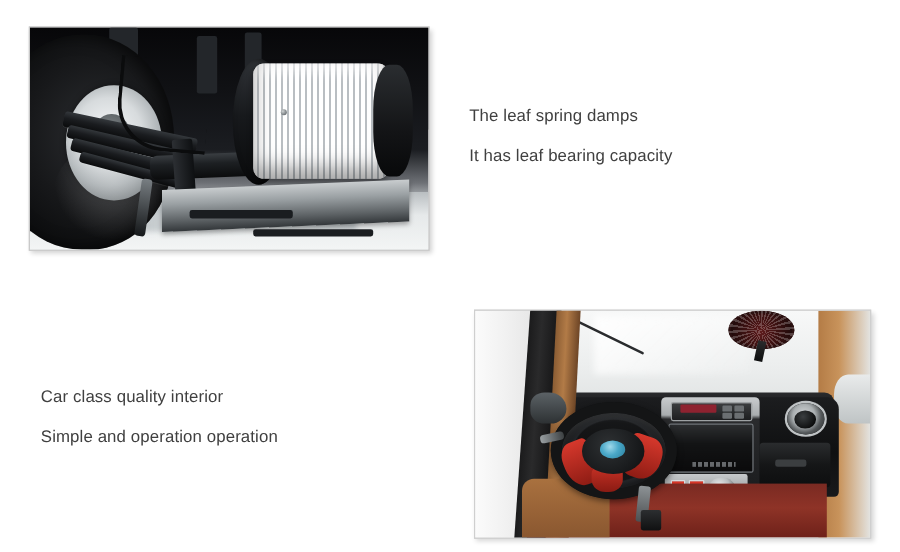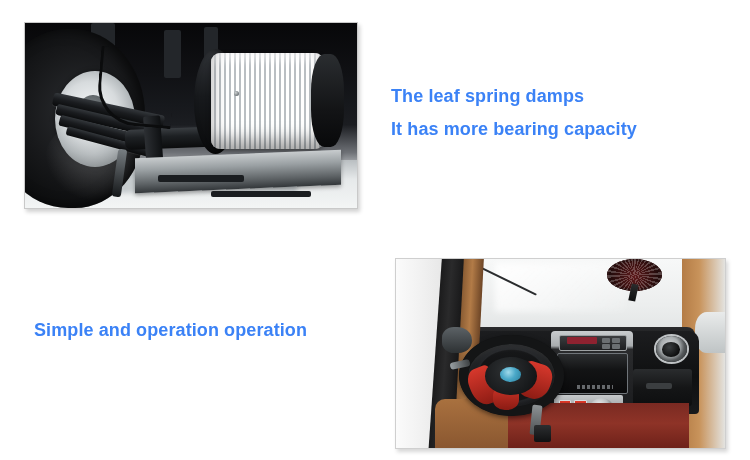--- a/index.html
+++ b/index.html
@@ -21,23 +21,23 @@
     height: 460px;
     background: #ffffff;
   }
 
   
   .caption-block {
     position: absolute;
   }
   .caption-line {
     font-family: "Liberation Sans", sans-serif;
-    font-size: 18px;
-    font-weight: 700;
-    color: #3b82f6;
+    font-size: 14px;
+    font-weight: 400;
+    color: #404040;
     letter-spacing: 0.1px;
     line-height: 33px;
     white-space: nowrap;
   }
 
   #caption-top {
     left: 391px;
     top: 80px;
   }
   #caption-bottom {
@@ -549,24 +549,25 @@
 
       <div class="u-skid"></div>
       <div class="u-skid-bar" style="left:40%;bottom:14%;width:26%;height:4%;"></div>
       <div class="u-skid-bar" style="left:56%;bottom:6%;width:30%;height:3%;"></div>
       <div class="u-shock"></div>
     </div>
   </div>
 
   <div class="caption-block" id="caption-top">
     <div class="caption-line">The leaf spring damps</div>
-    <div class="caption-line">It has more bearing capacity</div>
+    <div class="caption-line">It has leaf bearing capacity</div>
   </div>
 
   <div class="caption-block" id="caption-bottom">
+    <div class="caption-line">Car class quality interior</div>
     <div class="caption-line">Simple and operation operation</div>
   </div>
 
   <div class="photo" id="photo-interior">
     <div class="scene">
       <div class="i-base"></div>
       <div class="i-windshield"></div>
       <div class="i-wsglare"></div>
       <div class="i-wiper"></div>
 

